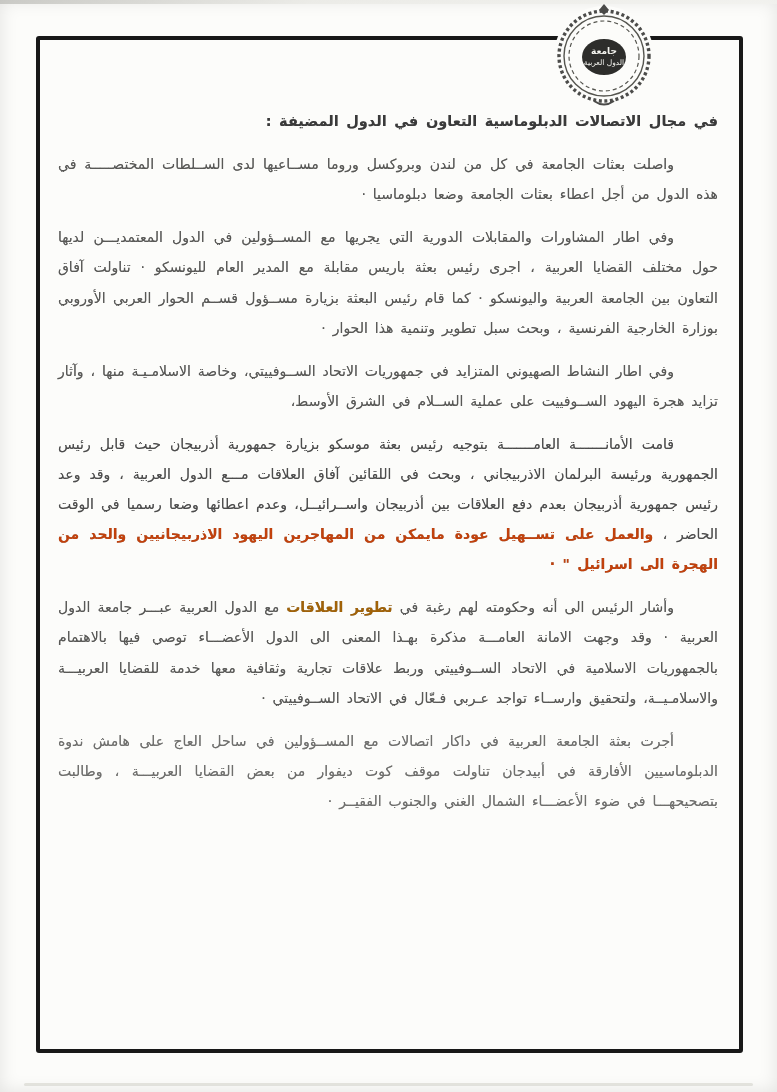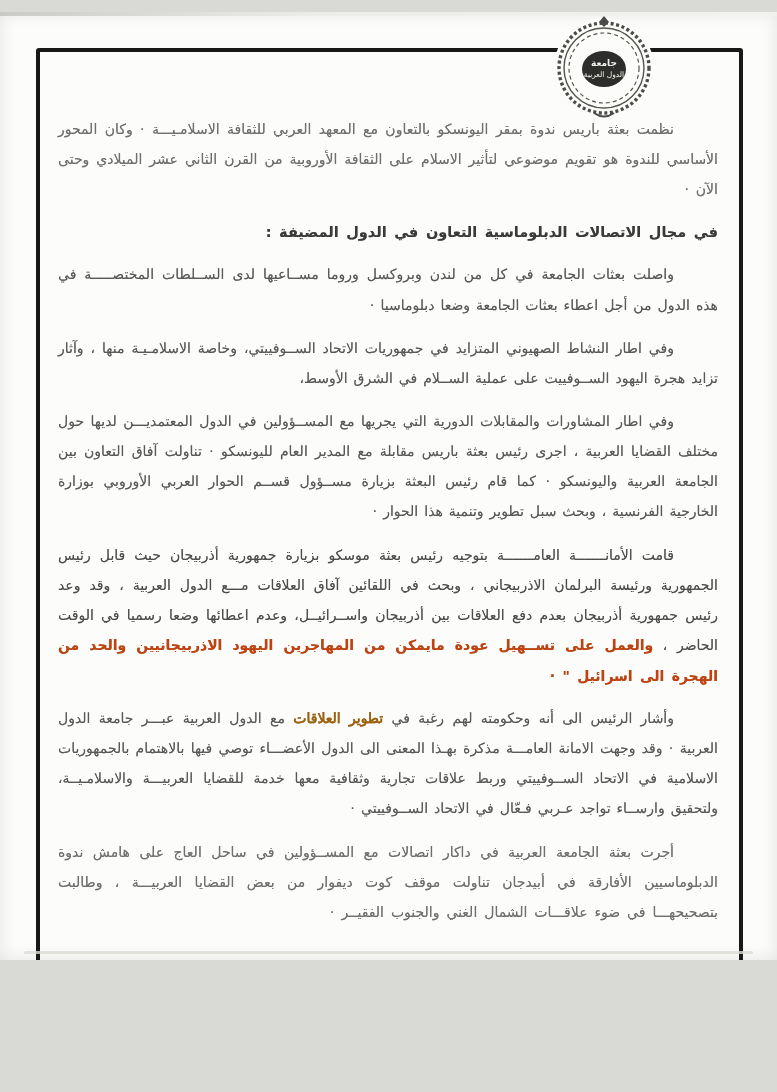--- a/index.html
+++ b/index.html
@@ -2,22 +2,22 @@
 <html lang="ar"><head>
 <meta charset="utf-8">
 <style>
   * { margin: 0; padding: 0; box-sizing: border-box; }
   html, body { background: #d9d9d5; }
   body { font-family: "DejaVu Sans", sans-serif; }
 
   .page {
     position: relative;
     width: 777px;
-    height: 948px;
-    margin: 12px auto;
+    height: 1092px;
+    margin: 0 auto;
     background: #fcfcfa;
     overflow: hidden;
     box-shadow: inset 0 0 18px rgba(0,0,0,0.10);
   }
 
   .scan-edge-top {
     position: absolute; top: 0; left: 0; right: 0; height: 4px;
     background: linear-gradient(to right, #b9b9b4, #e9e9e4 40%, #f2f2ee);
     opacity: .7;
   }
@@ -50,21 +50,21 @@
     color: #4c4c4c;
     font-size: 14px;
     line-height: 2.15;
     word-spacing: 2.5px;
     text-shadow: 0 0 0.6px rgba(80,80,80,0.55);
     z-index: 2;
   }
 
   .para { margin-bottom: 13px; text-indent: 44px; }
   .para.light { color: #6f6f6d; }
-  .para.mid   { color: #585856; font-family: Liberation Serif, serif; }
+  .para.mid   { color: #585856; }
 
   .heading {
     font-weight: bold;
     color: #3a3a3a;
     font-size: 14.5px;
     margin: 4px 0 12px 0;
     text-indent: 0;
   }
 
   strong.emph { color: #c2410c; font-weight: 700; }
@@ -88,37 +88,36 @@
       <circle cx="52" cy="53" r="35" fill="none" stroke="#55554f" stroke-width="1.2" stroke-dasharray="4 3"></circle>
       <ellipse cx="52" cy="54" rx="22" ry="18" fill="#2d2d2b"></ellipse>
       <text x="52" y="51" font-size="9" fill="#f4f4ef" text-anchor="middle" font-weight="bold">جامعة</text>
       <text x="52" y="62" font-size="7.5" fill="#f4f4ef" text-anchor="middle">الدول العربية</text>
       <path d="M42 98 q10 7 20 0" stroke="#4a4a48" fill="none" stroke-width="2"></path>
     </svg>
   </div>
 
   <div class="content" lang="ar" dir="rtl">
 
-    <p class="para light">نظمت بعثة باريس ندوة بمقر اليونسكو بالتعاون مع المعهد العربي للثقافة الاسلامـيـــة · وكان المحور الأساسي للندوة هو تقويم موضوعي لتأثير الاسلام على الثقافة الأوروبية من القرن الثاني عشر الميلادي وحتى الآن ·</p>
 
     <h3 class="heading">في مجال الاتصالات الدبلوماسية التعاون في الدول المضيفة :</h3>
 
     <p class="para mid">واصلت بعثات الجامعة في كل من لندن وبروكسل وروما مســاعيها لدى الســلطات المختصـــــة في هذه الدول من أجل اعطاء بعثات الجامعة وضعا دبلوماسيا ·</p>
 
+    <p class="para mid">وفي اطار المشاورات والمقابلات الدورية التي يجريها مع المســؤولين في الدول المعتمديـــن لديها حول مختلف القضايا العربية ، اجرى رئيس بعثة باريس مقابلة مع المدير العام لليونسكو · تناولت آفاق التعاون بين الجامعة العربية واليونسكو · كما قام رئيس البعثة بزيارة مســؤول قســم الحوار العربي الأوروبي بوزارة الخارجية الفرنسية ، وبحث سبل تطوير وتنمية هذا الحوار ·</p>
+
     <p class="para mid">وفي اطار النشاط الصهيوني المتزايد في جمهوريات الاتحاد الســوفييتي، وخاصة الاسلامـيـة منها ، وآثار تزايد هجرة اليهود الســوفييت على عملية الســلام في الشرق الأوسط،</p>
-
-    <p class="para mid">وفي اطار المشاورات والمقابلات الدورية التي يجريها مع المســؤولين في الدول المعتمديـــن لديها حول مختلف القضايا العربية ، اجرى رئيس بعثة باريس مقابلة مع المدير العام لليونسكو · تناولت آفاق التعاون بين الجامعة العربية واليونسكو · كما قام رئيس البعثة بزيارة مســؤول قســم الحوار العربي الأوروبي بوزارة الخارجية الفرنسية ، وبحث سبل تطوير وتنمية هذا الحوار ·</p>
 
     <p class="para">
       <span>قامت الأمانـــــــة العامـــــــة بتوجيه رئيس بعثة موسكو بزيارة جمهورية أذربيجان حيث قابل رئيس الجمهورية ورئيسة البرلمان الاذربيجاني ، وبحث في اللقائين آفاق العلاقات مـــع الدول العربية ، وقد وعد رئيس جمهورية أذربيجان بعدم دفع العلاقات بين أذربيجان واســرائيــل، وعدم اعطائها وضعا رسميا في الوقت الحاضر ، </span><strong class="emph">والعمل على تســهيل عودة مايمكن من المهاجرين اليهود الاذربيجانيين والحد من الهجرة الى اسرائيل " ·</strong>
     </p>
 
     <p class="para mid">
       <span>وأشار الرئيس الى أنه وحكومته لهم رغبة في </span><strong class="inline-bold">تطوير العلاقات</strong><span> مع الدول العربية عبـــر جامعة الدول العربية · وقد وجهت الامانة العامـــة مذكرة بهـذا المعنى الى الدول الأعضـــاء توصي فيها بالاهتمام بالجمهوريات الاسلامية في الاتحاد الســوفييتي وربط علاقات تجارية وثقافية معها خدمة للقضايا العربيـــة والاسلامـيــة، ولتحقيق وارســاء تواجد عـربي فـعّال في الاتحاد الســوفييتي ·</span>
     </p>
 
-    <p class="para light">أجرت بعثة الجامعة العربية في داكار اتصالات مع المســؤولين في ساحل العاج على هامش ندوة الدبلوماسيين الأفارقة في أبيدجان تناولت موقف كوت ديفوار من بعض القضايا العربيـــة ، وطالبت بتصحيحهـــا في ضوء علاقـــات الشمال الغني والجنوب الفقيــر ·</p>
+    <p class="para light">أجرت بعثة الجامعة العربية في داكار اتصالات مع المســؤولين في ساحل العاج على هامش ندوة الدبلوماسيين الأفارقة في أبيدجان تناولت موقف كوت ديفوار من بعض القضايا العربيـــة ، وطالبت بتصحيحهـــا في ضوء الأعضـــاء الشمال الغني والجنوب الفقيــر ·</p>
 
   </div>
 
   <div class="scan-edge-bottom"></div>
 
 </div>
 
 </body></html>

